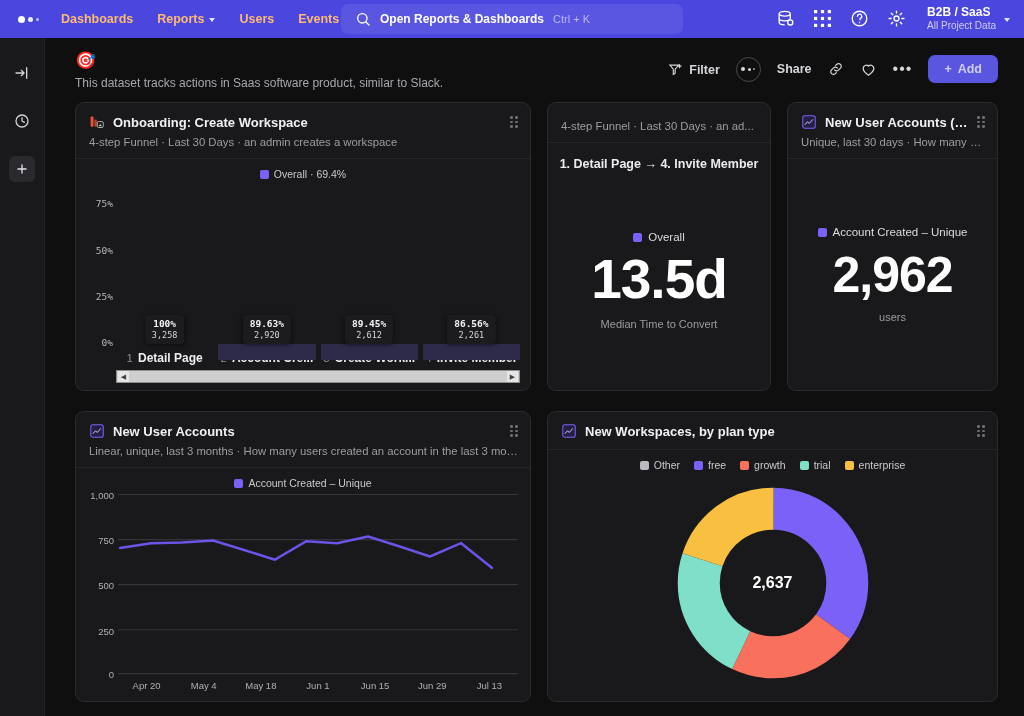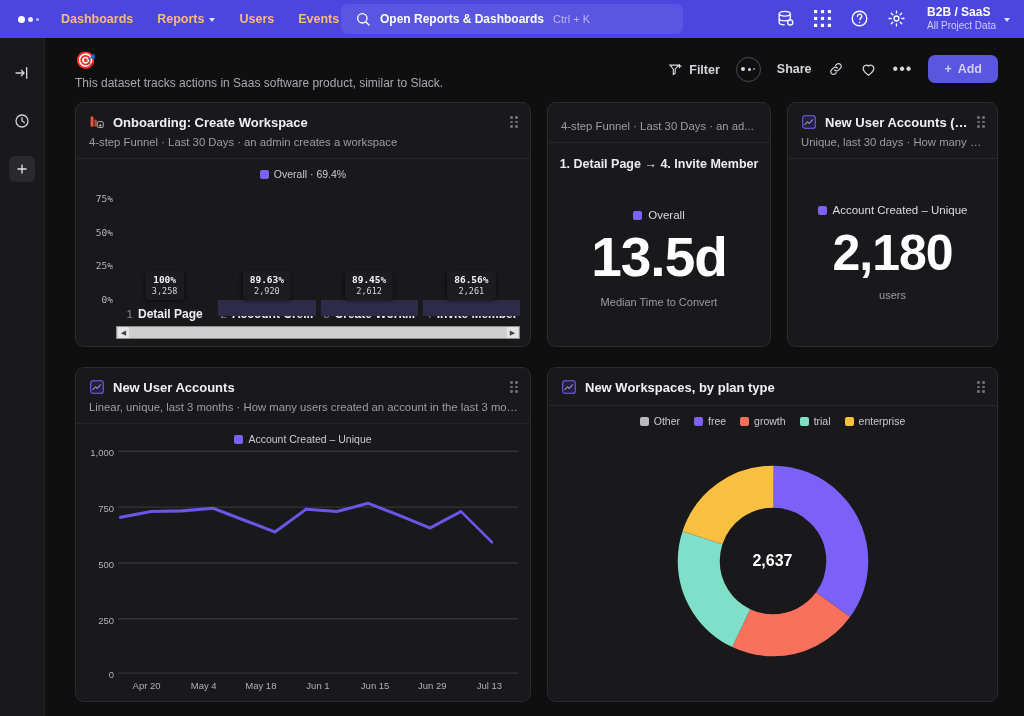--- a/index.html
+++ b/index.html
@@ -97,21 +97,21 @@
     display:flex; align-items:center; gap:6px;
   }
 
   
   .grid {
     flex:1; min-height:0;
     padding: 2px 26px 14px 30px;
     display:flex; flex-direction:column; gap:20px;
   }
   .row { display:flex; gap:16px; }
-  .row1 { height:245px; }
+  .row1 { height:289px; }
   .row2 { flex:1; min-height:0; }
 
   .card {
     background:#19191b;
     border:1px solid #2b2b30;
     border-radius:9px;
     display:flex; flex-direction:column;
     overflow:hidden;
     min-width:0;
   }
@@ -473,21 +473,21 @@
                 </span>
             </div>
             <div class="ch-sub">Unique, last 30 days · How many user...</div>
           </div>
           <div class="card-body">
             <div class="numcard">
               <div class="num-legend">
                 <span class="sw" style="background:#7b61f8"></span>
                 <span>Account Created – Unique</span>
               </div>
-              <div class="bignum t2">2,180</div>
+              <div class="bignum t2">2,962</div>
               <div class="numsub">users</div>
             </div>
           </div>
         </div>
       </div>
 
       <div class="row row2">
 
         <div class="card" style="flex:0 0 456px;">
           <div class="card-head">

